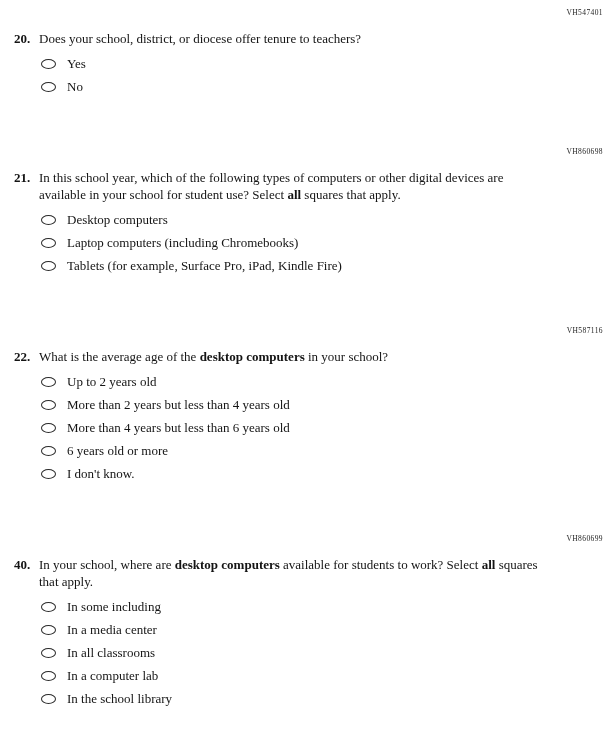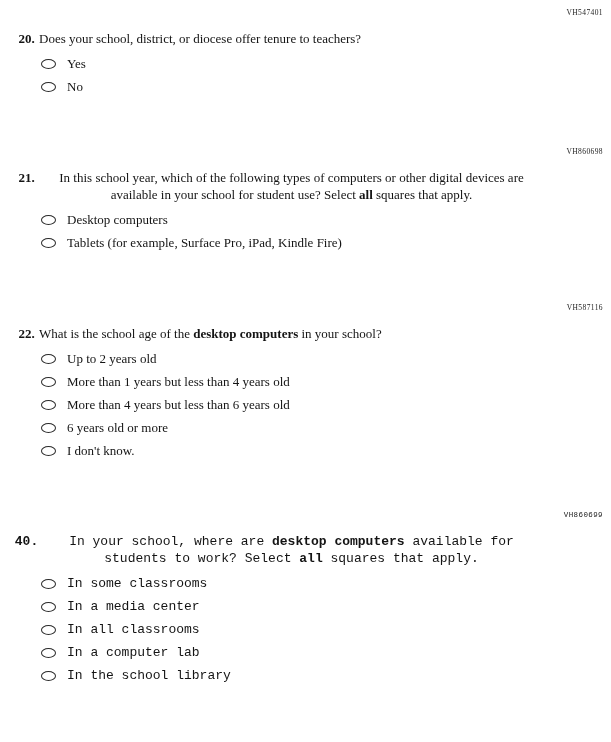--- a/index.html
+++ b/index.html
@@ -16,35 +16,33 @@
     background: #ffffff;
     font-family: "Liberation Serif", serif;
     color: #141414;
     overflow: hidden;
   }
   .question-block {
     margin-bottom: 52px;
   }
   .question-block:last-child {
     margin-bottom: 0;
-    font-family: Liberation Mono, monospace;
   }
   .code {
     text-align: right;
     font-size: 7.5px;
     letter-spacing: 0.4px;
     color: #222;
     padding-right: 2px;
     margin-bottom: 13px;
     line-height: 9px;
   }
   .q-row {
     display: flex;
     margin-bottom: 9px;
-    text-align: center;
   }
   .q-num {
     font-weight: bold;
     width: 25px;
     flex: none;
     font-size: 13px;
     line-height: 17px;
   }
   .q-text {
     font-size: 13px;
@@ -109,43 +107,47 @@
     <div class="q-row">
       <span class="q-num">21.</span>
       <span class="q-text"><span>In this school year, which of the following types of computers or other digital devices are available in your school for student use? Select </span><b>all</b><span> squares that apply.</span></span>
     </div>
     <div class="options">
   <div class="option-row">
     <span class="oval"></span>
     <span class="option-label">Desktop computers</span>
   </div>
 
+  <div class="option-row">
+    <span class="oval"></span>
+    <span class="option-label">Laptop computers (including Chromebooks)</span>
+  </div>
 
   <div class="option-row">
     <span class="oval"></span>
     <span class="option-label">Tablets (for example, Surface Pro, iPad, Kindle Fire)</span>
   </div>
 </div>
   </div>
 
   <div class="question-block">
     <div class="code">VH587116</div>
     <div class="q-row">
       <span class="q-num">22.</span>
-      <span class="q-text"><span>What is the school age of the </span><b>desktop computers</b><span> in your school?</span></span>
+      <span class="q-text"><span>What is the average age of the </span><b>desktop computers</b><span> in your school?</span></span>
     </div>
     <div class="options">
   <div class="option-row">
     <span class="oval"></span>
     <span class="option-label">Up to 2 years old</span>
   </div>
 
   <div class="option-row">
     <span class="oval"></span>
-    <span class="option-label">More than 1 years but less than 4 years old</span>
+    <span class="option-label">More than 2 years but less than 4 years old</span>
   </div>
 
   <div class="option-row">
     <span class="oval"></span>
     <span class="option-label">More than 4 years but less than 6 years old</span>
   </div>
 
   <div class="option-row">
     <span class="oval"></span>
     <span class="option-label">6 years old or more</span>
@@ -160,21 +162,21 @@
 
   <div class="question-block">
     <div class="code">VH860699</div>
     <div class="q-row">
       <span class="q-num">40.</span>
       <span class="q-text"><span>In your school, where are </span><b>desktop computers</b><span> available for students to work? Select </span><b>all</b><span> squares that apply.</span></span>
     </div>
     <div class="options">
   <div class="option-row">
     <span class="oval"></span>
-    <span class="option-label">In some classrooms</span>
+    <span class="option-label">In some including</span>
   </div>
 
   <div class="option-row">
     <span class="oval"></span>
     <span class="option-label">In a media center</span>
   </div>
 
   <div class="option-row">
     <span class="oval"></span>
     <span class="option-label">In all classrooms</span>

